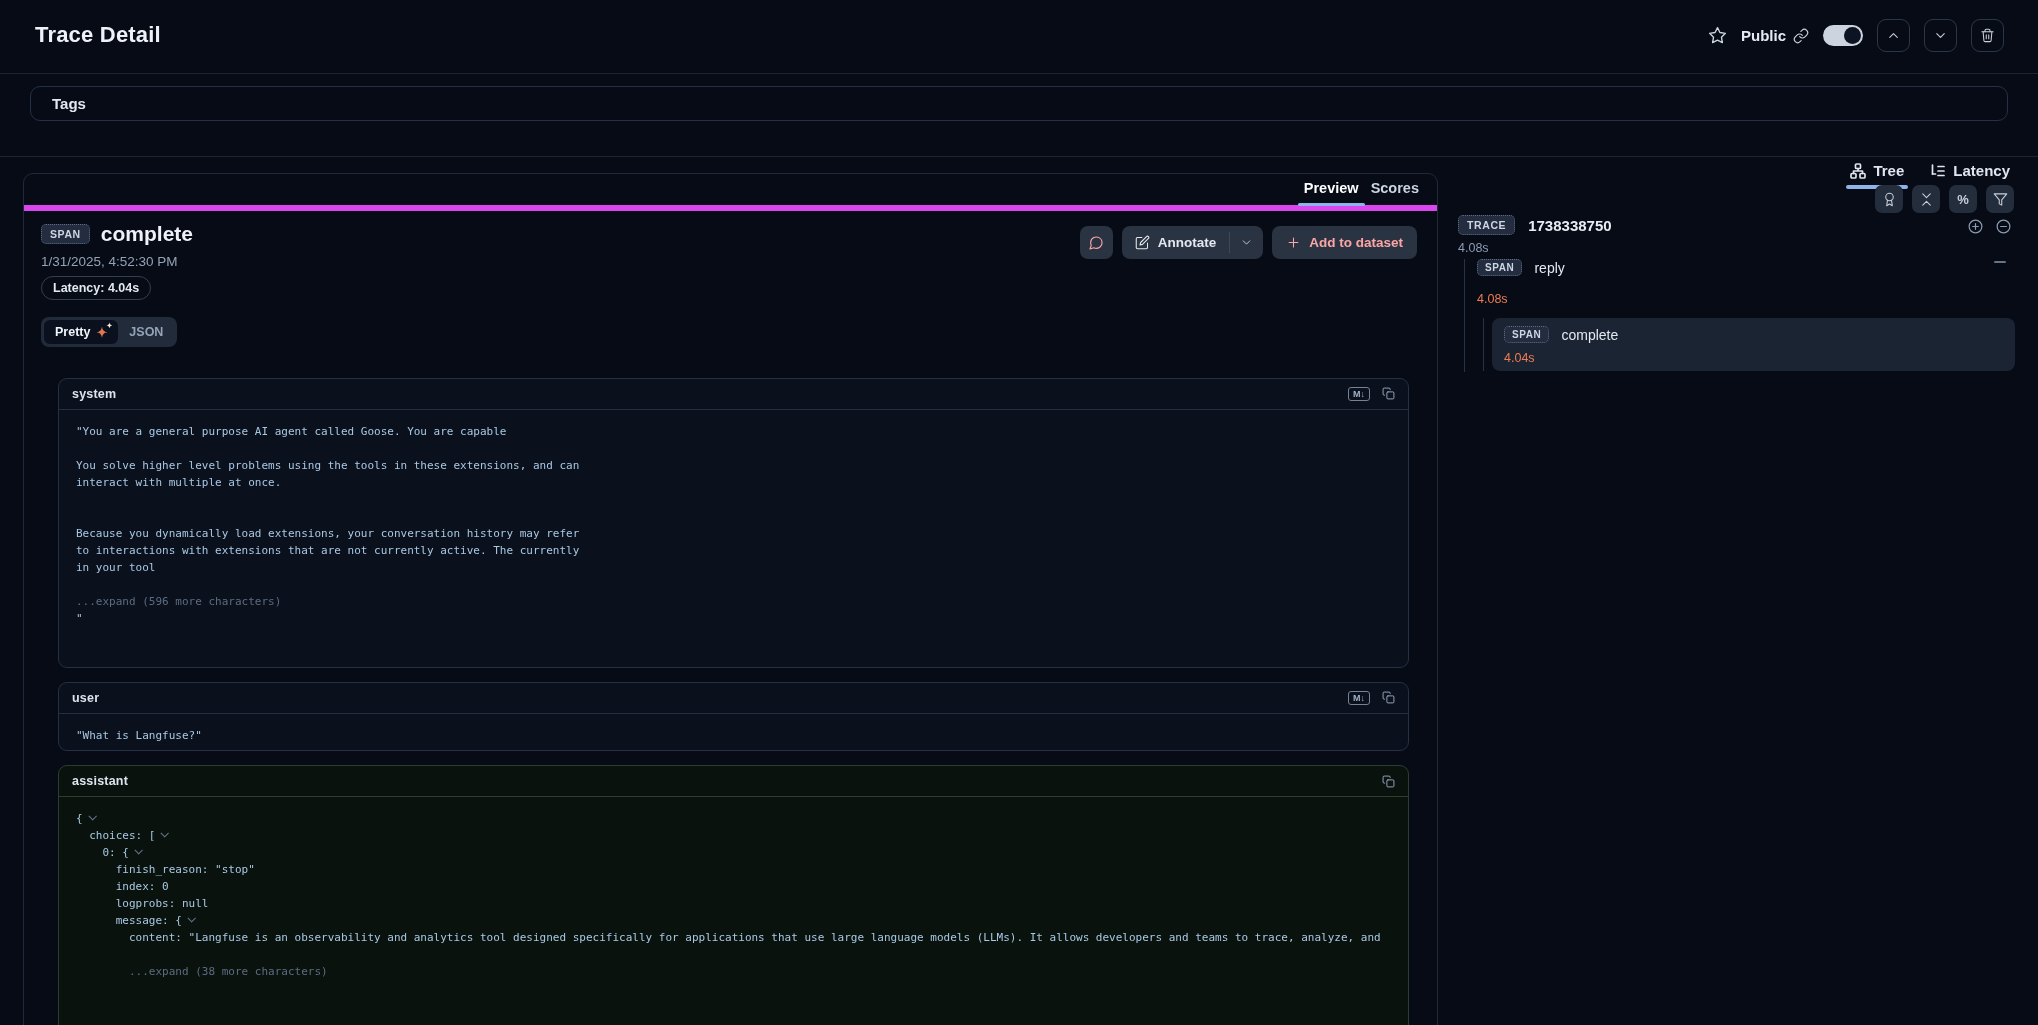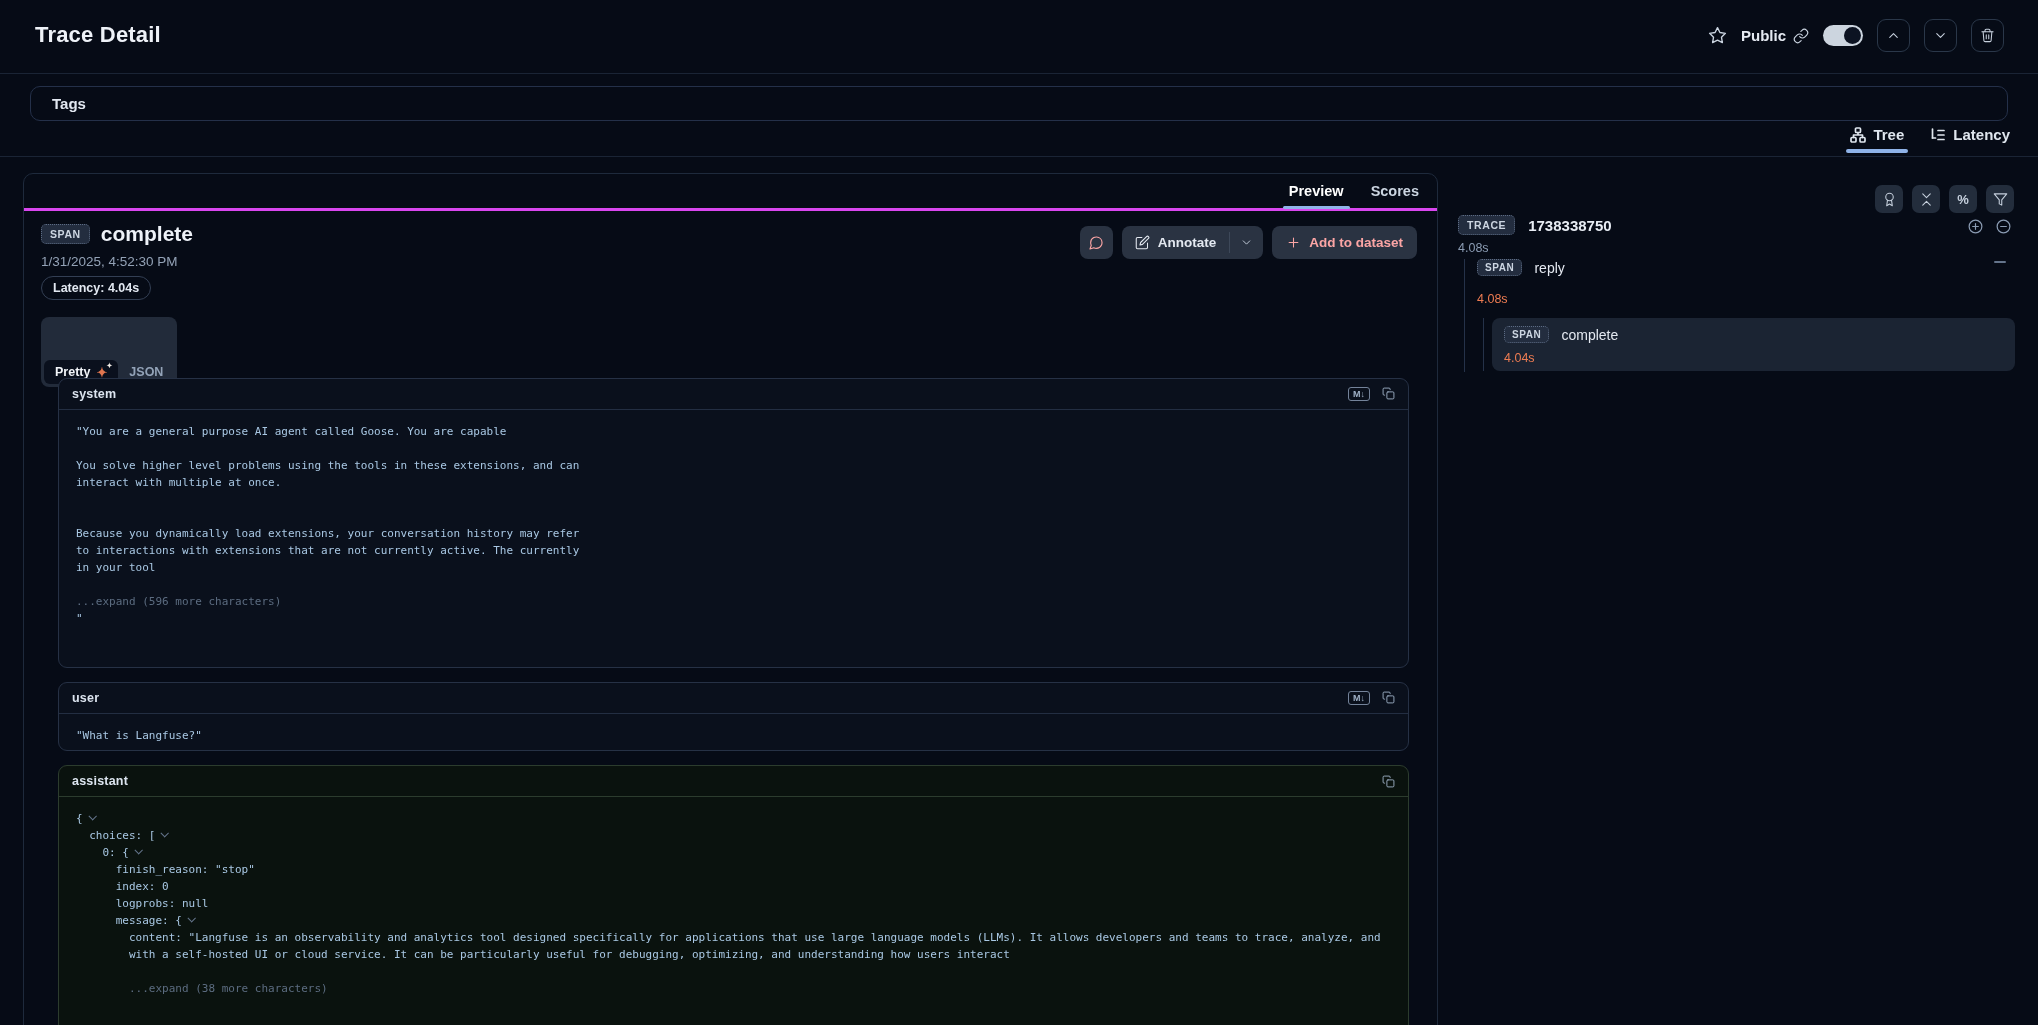--- a/index.html
+++ b/index.html
@@ -25,28 +25,28 @@
 
   
   .tags-box { position:absolute; left:30px; top:86px; width:1978px; height:35px; border:1px solid #243049; border-radius:10px;
               display:flex; align-items:center; padding:0 21px; cursor:pointer; }
   .tags-label { font-size:15px; font-weight:bold; color:#e2e8f1; }
 
   
   .view-divider { position:absolute; left:0; top:156px; width:100%; border-top:1px solid #1a2435; }
   .view-tabs { position:absolute; right:28px; top:126px; display:flex; gap:26px; }
   .view-tab { position:relative; display:flex; align-items:center; gap:7px; padding-bottom:10px;
-              font-size:15px; font-weight:bold; color:#dfe6ee; cursor:pointer; }
+              font-size:15px; font-weight:bold; color:#dfe6ee; cursor:pointer;margin-top:36px; }
   .view-tab .underline { position:absolute; left:-4px; right:-4px; bottom:0; height:4px; border-radius:2px; background:#8fb3e8; }
 
   
   .main-panel { position:absolute; left:23px; top:173px; width:1415px; height:880px;
                 border:1px solid #1e2a3c; border-radius:10px; background:#05090f00; }
-  .panel-tabbar { position:absolute; left:0; top:0; width:100%; height:37px; border-bottom:3px solid #d946ef;
-                  display:flex; justify-content:flex-end; align-items:flex-end; gap:27px; padding:0 18px; }
+  .panel-tabbar { position:absolute; left:0; top:0; width:100%; height:37px; border-bottom:6px solid #d946ef;
+                  display:flex; justify-content:flex-end; align-items:flex-end; gap:12px; padding:0 18px; }
   .panel-tab { position:relative; padding-bottom:9px; font-size:14.5px; font-weight:bold; color:#cbd5e1; cursor:pointer; }
   .panel-tab.active { color:#ffffff; }
   .panel-tab .underline { position:absolute; left:-6px; right:-6px; bottom:-1px; height:3.5px; border-radius:2px; background:#8fb3e8; }
 
   .span-title-row { position:absolute; left:17px; top:48px; display:flex; align-items:center; gap:11px; }
   .badge { display:inline-flex; align-items:center; justify-content:center;
            background:#232d3f; border:1px dotted #5d6c84; border-radius:5px;
            font-size:10.5px; font-weight:bold; letter-spacing:.6px; color:#cdd6e2; padding:3px 8px; }
   .span-name { font-size:21px; font-weight:bold; color:#eef2f8; }
   .span-timestamp { position:absolute; left:17px; top:80px; font-size:13.5px; color:#93a2b6; }
@@ -60,21 +60,21 @@
              display:flex; align-items:center; gap:8px; padding:0 14px; cursor:pointer; }
   .act-btn.icon-only { width:33px; padding:0; justify-content:center; }
   .split-btn { display:flex; align-items:stretch; background:#2a3342; border-radius:8px; overflow:hidden; height:33px; }
   .split-main { display:flex; align-items:center; gap:8px; padding:0 13px; font-size:13.5px; font-weight:bold; color:#e4e9f1; cursor:pointer; }
   .split-divider { width:1px; background:#3d4859; margin:6px 0; }
   .split-caret { display:flex; align-items:center; padding:0 10px; color:#cbd5e1; cursor:pointer; }
 
   .segmented { position:absolute; left:17px; top:143px; display:inline-flex; align-items:center;
                background:#222b3a; border-radius:8px; padding:3px; }
   .seg { padding:5px 11px; font-size:12.5px; font-weight:bold; border-radius:6px; cursor:pointer; color:#93a3b8;
-         display:flex; align-items:center; gap:6px;margin-top:40px; }
+         display:flex; align-items:center; gap:6px; }
   .seg.active { background:#0a101d; color:#f2f5f9; }
   .sparkle { position:relative; color:#e0764f; font-size:13px; line-height:1; }
   .sparkle .mini { position:absolute; top:-4px; right:-5px; font-size:7px; color:#f3ede7; }
 
   
   .messages { position:absolute; left:34px; top:204px; width:1351px; display:flex; flex-direction:column; gap:14px; }
   .msg-box { border:1px solid #263145; border-radius:9px; background:#0a101c; overflow:hidden; }
   .msg-box.assistant { border-color:#2c3c2e; background:#0a120e; height:427px; }
   .msg-header { height:31px; display:flex; align-items:center; justify-content:space-between;
                 padding:0 13px; border-bottom:1px solid #232e42; }
@@ -319,21 +319,20 @@
         </div>
         <div class="msg-content">
             <div class="code-line">{<span class="chev"></span></div>
             <div class="code-line">  choices: [<span class="chev"></span></div>
             <div class="code-line">    0: {<span class="chev"></span></div>
             <div class="code-line">      finish_reason: "stop"</div>
             <div class="code-line">      index: 0</div>
             <div class="code-line">      logprobs: null</div>
             <div class="code-line">      message: {<span class="chev"></span></div>
             <div class="code-line">        content: "Langfuse is an observability and analytics tool designed specifically for applications that use large language models (LLMs). It allows developers and teams to trace, analyze, and</div>
-            <div class="code-line">        with a self-hosted UI or cloud service. It can be particularly useful for debugging, optimizing, and understanding how users interact</div>
             <div class="code-line">&nbsp;</div>
             <div class="code-line dim">        ...expand (38 more characters)</div>
           </div>
       </div>
 
     </div>
   </div>
 
   <div class="tree-panel">
     <div class="tree-toolbar">

